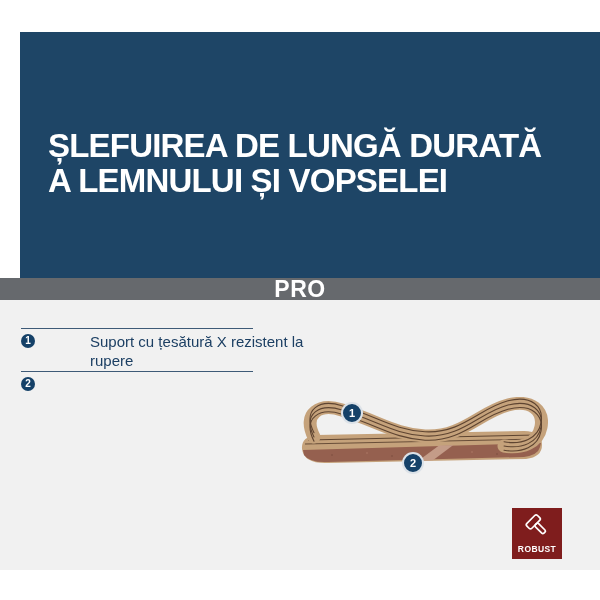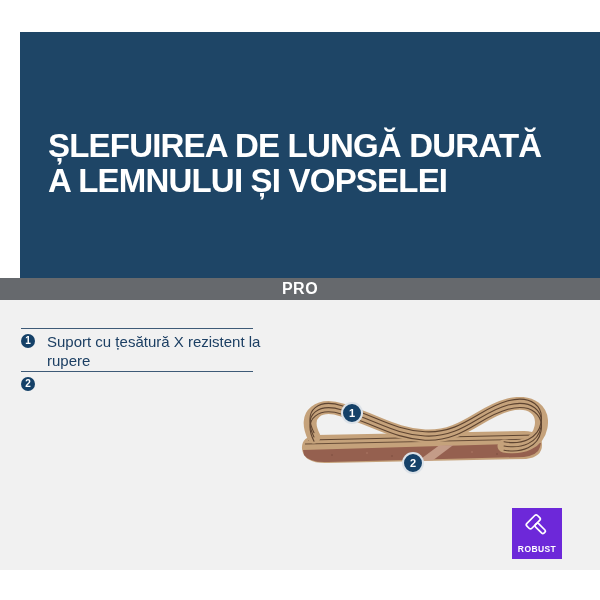--- a/index.html
+++ b/index.html
@@ -16,21 +16,21 @@
   .title{
     position:absolute;left:28px;top:96px;margin:0;
     color:#ffffff;font-size:33px;line-height:35px;font-weight:bold;
     letter-spacing:-0.8px;white-space:pre-line;
   }
   .pro-bar{
     position:absolute;left:0;top:278px;width:600px;height:22px;
     background:#66696D;text-align:center;
   }
   .pro-label{
-    color:#ffffff;font-weight:bold;font-size:16px;line-height:22px;
+    color:#ffffff;font-weight:bold;font-size:23px;line-height:22px;
     letter-spacing:0.5px;
   }
   .content{
     position:absolute;left:0;top:300px;width:600px;height:270px;
     background:#F1F1F1;
   }
   .sep{
     position:absolute;left:21px;width:232px;height:1px;background:#3E5A77;
   }
   .sep1{top:28px;}
@@ -39,36 +39,36 @@
     position:absolute;left:21px;width:14px;height:14px;border-radius:50%;
     background:#154168;color:#ffffff;font-size:10px;font-weight:bold;
     text-align:center;line-height:14px;
   }
   .bullet1{top:34px;}
   .bullet2{top:77px;}
   .feature-text{
     position:absolute;left:47px;margin:0;width:230px;
     color:#1C3F63;font-size:15px;line-height:18.5px;white-space:pre-line;
   }
-  .ftext1{top:33px;}
+  .ftext1{top:33px;margin-left:43px;}
   .ftext2{top:76px;}
   .belt{
     position:absolute;left:292px;top:97px;width:256px;height:74px;
   }
   .callout{
     position:absolute;width:22px;height:22px;border-radius:50%;
     background:#154168;border:2px solid rgba(255,255,255,0.85);
     box-sizing:border-box;color:#ffffff;font-size:11px;font-weight:bold;
     text-align:center;line-height:18px;
   }
   .callout1{left:341px;top:102px;}
   .callout2{left:402px;top:152px;}
   .robust-badge{
     position:absolute;left:512px;top:208px;width:50px;height:51px;
-    background:#6d28d9;
+    background:#7f1d1d;
   }
   .badge-icon{
     position:absolute;left:12px;top:4px;width:26px;height:26px;
   }
   .badge-label{
     position:absolute;left:0;bottom:5px;width:100%;text-align:center;
     color:#ffffff;font-size:8.5px;font-weight:bold;letter-spacing:0.4px;
   }
 </style>
 </head>

